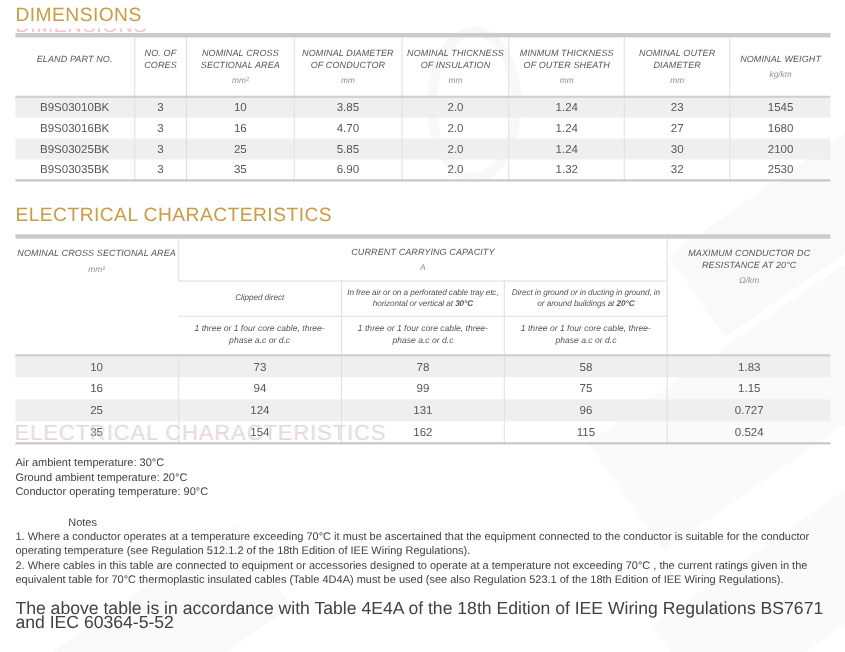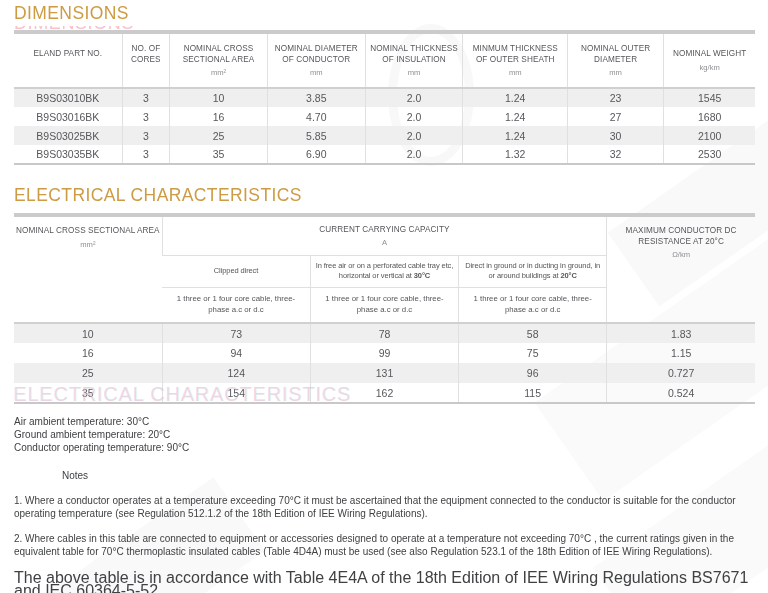--- a/index.html
+++ b/index.html
@@ -20,21 +20,21 @@
   .ghost-elec { position:absolute; z-index:3; left:13px; top:383px; font-size:20px; letter-spacing:0.8px; color:rgba(248,168,192,0.42); white-space:nowrap; pointer-events:none; text-shadow:1px 0 0 rgba(160,235,240,0.35); }
 
   .content { position:relative; z-index:2; padding:3px 13px 0 14px; }
 
   .section-title { font-size:17.5px; font-weight:400; letter-spacing:0.4px; color:#cd9b44; line-height:21px; }
   .title-1 { margin-bottom:6px; }
   .title-2 { margin-top:20px; margin-bottom:7px; }
 
   table { width:741px; border-collapse:collapse; table-layout:fixed; background:transparent; }
   table { border-top:4px solid #cbcbcb; border-bottom:2px solid #c8c8c8; }
-  thead { border-bottom:2px solid #d0d0d0; }
+  thead { border-bottom:2px solid #d0d0d0;font-style:italic; }
   th, td { border-left:1px solid #e0e0e0; }
   th:first-child, td:first-child { border-left:none; }
 
   th { font-weight:400; color:#55565a; text-align:center; vertical-align:middle; }
   .h-label { font-size:8.2px; line-height:10.5px; letter-spacing:0.1px; }
   .h-unit  { font-size:7.6px; line-height:9px; color:#8d8f92; margin-top:3px; min-height:9px; }
 
   
   .dim-table thead th { height:56px; padding:4px 3px; }
   .dim-table col.c1 { width:14.6%; } .dim-table col.c2 { width:6.4%; }
@@ -51,21 +51,21 @@
   .th-span { vertical-align:top; padding-top:9px; }
   .th-group { height:40px; border-bottom:1px solid #e0e0e0; padding:2px; }
   .th-cond { height:32px; border-bottom:1px solid #e0e0e0; padding:2px 4px; font-size:7.5px; line-height:10.5px; letter-spacing:-0.1px; color:#55565a; }
   .th-cond b { font-weight:700;text-align:center; }
   .th-sub { height:36px; padding:2px 6px; font-size:7.8px; line-height:10.5px; color:#55565a; }
 
   
   .temps { margin-top:11px; }
   .temp-line { font-size:10px; line-height:13px; color:#3f4143; }
   .notes-heading { margin-top:15px; font-size:10px; line-height:13px; color:#3f4143;margin-left:48px; }
-  .note { margin-top:12px; font-size:10px; line-height:13px; color:#3f4143; width:741px; }
+  .note { font-size:10px; line-height:13px; color:#3f4143; width:741px; }
   .accordance { margin-top:13px; font-size:16px; line-height:13px; color:#3f4143; }
 </style>
 </head>
 <body>
 
 <div class="wm wm-circle"></div>
 <div class="wm wm-band1"></div>
 <div class="wm wm-band2"></div>
 <div class="wm wm-band3"></div>
 <div class="wm wm-band4"></div>

